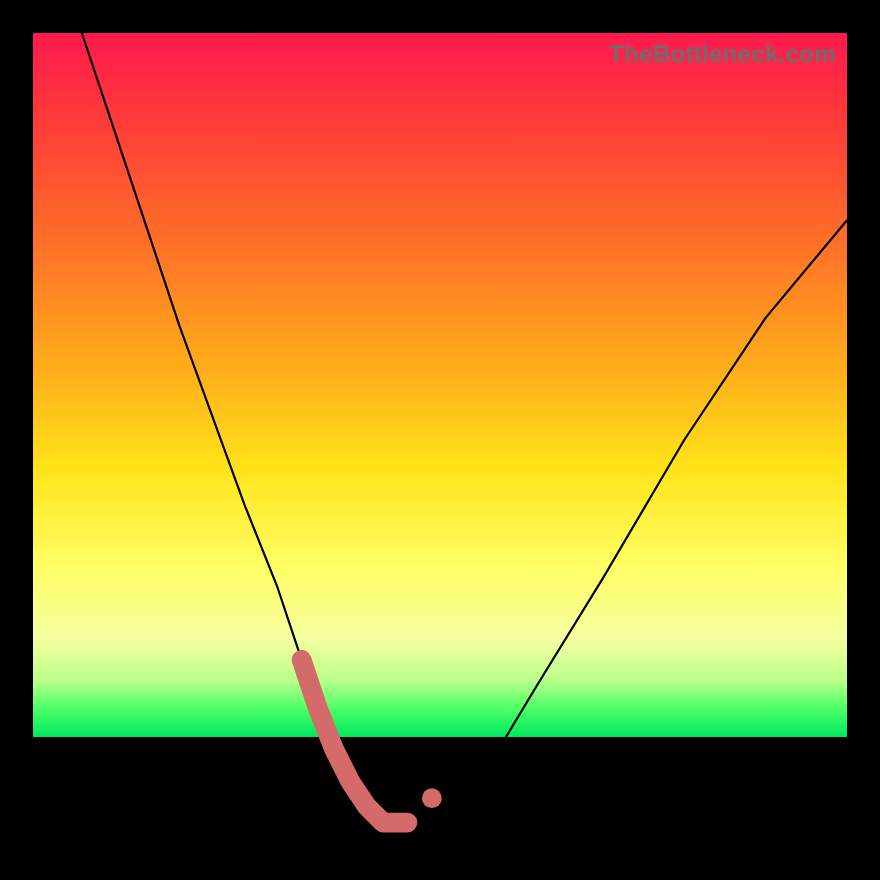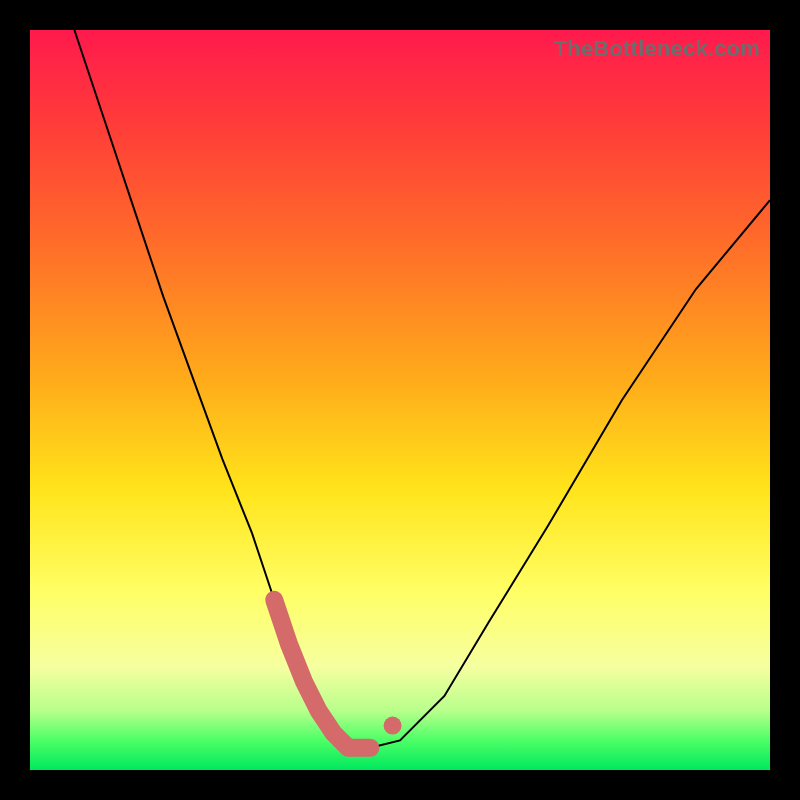--- a/index.html
+++ b/index.html
@@ -9,21 +9,21 @@
     height: 800px;
     background: #000;
     overflow: hidden;
     font-family: Arial, Helvetica, sans-serif;
   }
   .frame {
     position: absolute;
     left: 30px;
     top: 30px;
     width: 740px;
-    height: 740px;
+    height: 640px;
     background: linear-gradient(
       to bottom,
       #ff1a4d 0%,
       #ff3a3a 12%,
       #ff6a2a 28%,
       #ffae1a 48%,
       #ffe41a 62%,
       #ffff66 76%,
       #f6ffa0 86%,
       #b8ff8c 92%,

